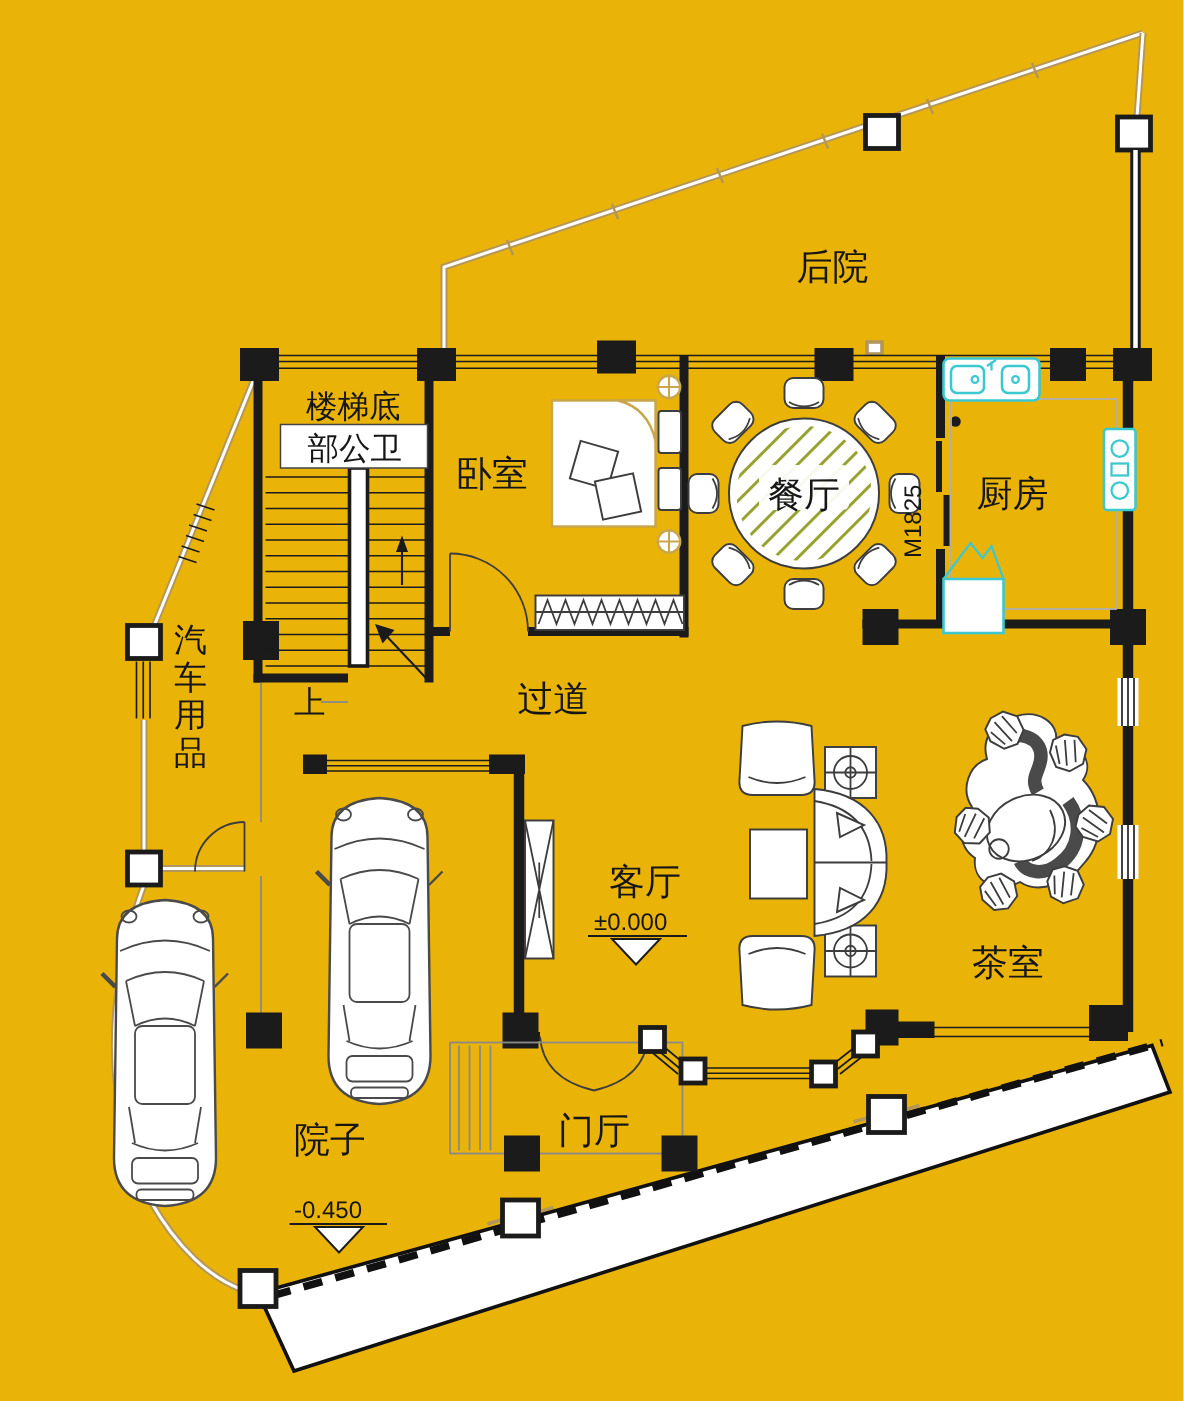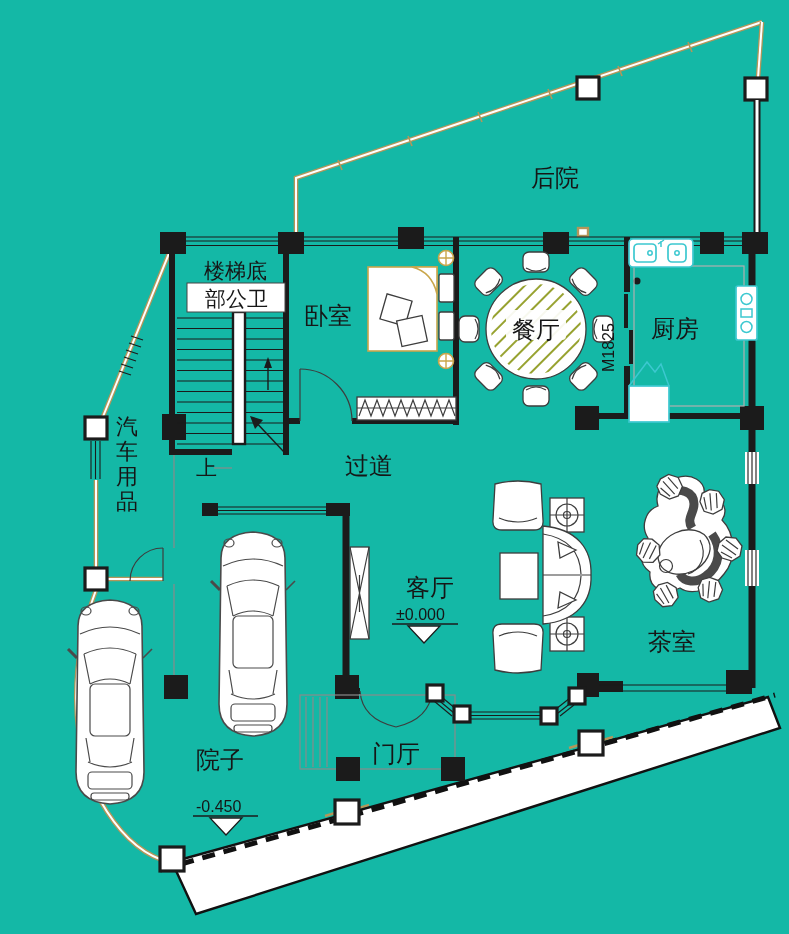--- a/index.html
+++ b/index.html
@@ -1,16 +1,16 @@
 <!DOCTYPE html>
 <html style="--wall: #1b1b1b; --fence: #b3965a; --fixture: #3cc8d0; --bed: #c9a64b; --table_hatch: #97a230; --car: #4a4a4a;"><head>
 <meta charset="utf-8">
 <style>
   html,body{margin:0;padding:0;background:#ffffff;}
-  .stage{position:relative;width:789px;height:934px;background:#14b8a6;overflow:hidden;text-align:right;}
+  .stage{position:relative;width:789px;height:934px;background:#eab308;overflow:hidden;text-align:right;}
   text{font-family:"Liberation Sans","DejaVu Sans",sans-serif;fill:#161616;}
   .lbl{font-size:24px;}
   .lbl-sm{font-size:21px;}
   .num{font-size:16px;}
   .vert{font-size:22px;}
   .wall{stroke:var(--wall);stroke-width:6;fill:none;}
   .wall7{stroke:var(--wall);stroke-width:7;fill:none;}
   .wallwhite{stroke:#fff;stroke-width:3;fill:none;}
   .thin{stroke:#8a8a8a;stroke-width:1.2;fill:none;}
   .win{stroke:#1b1b1b;stroke-width:1.1;fill:none;}

